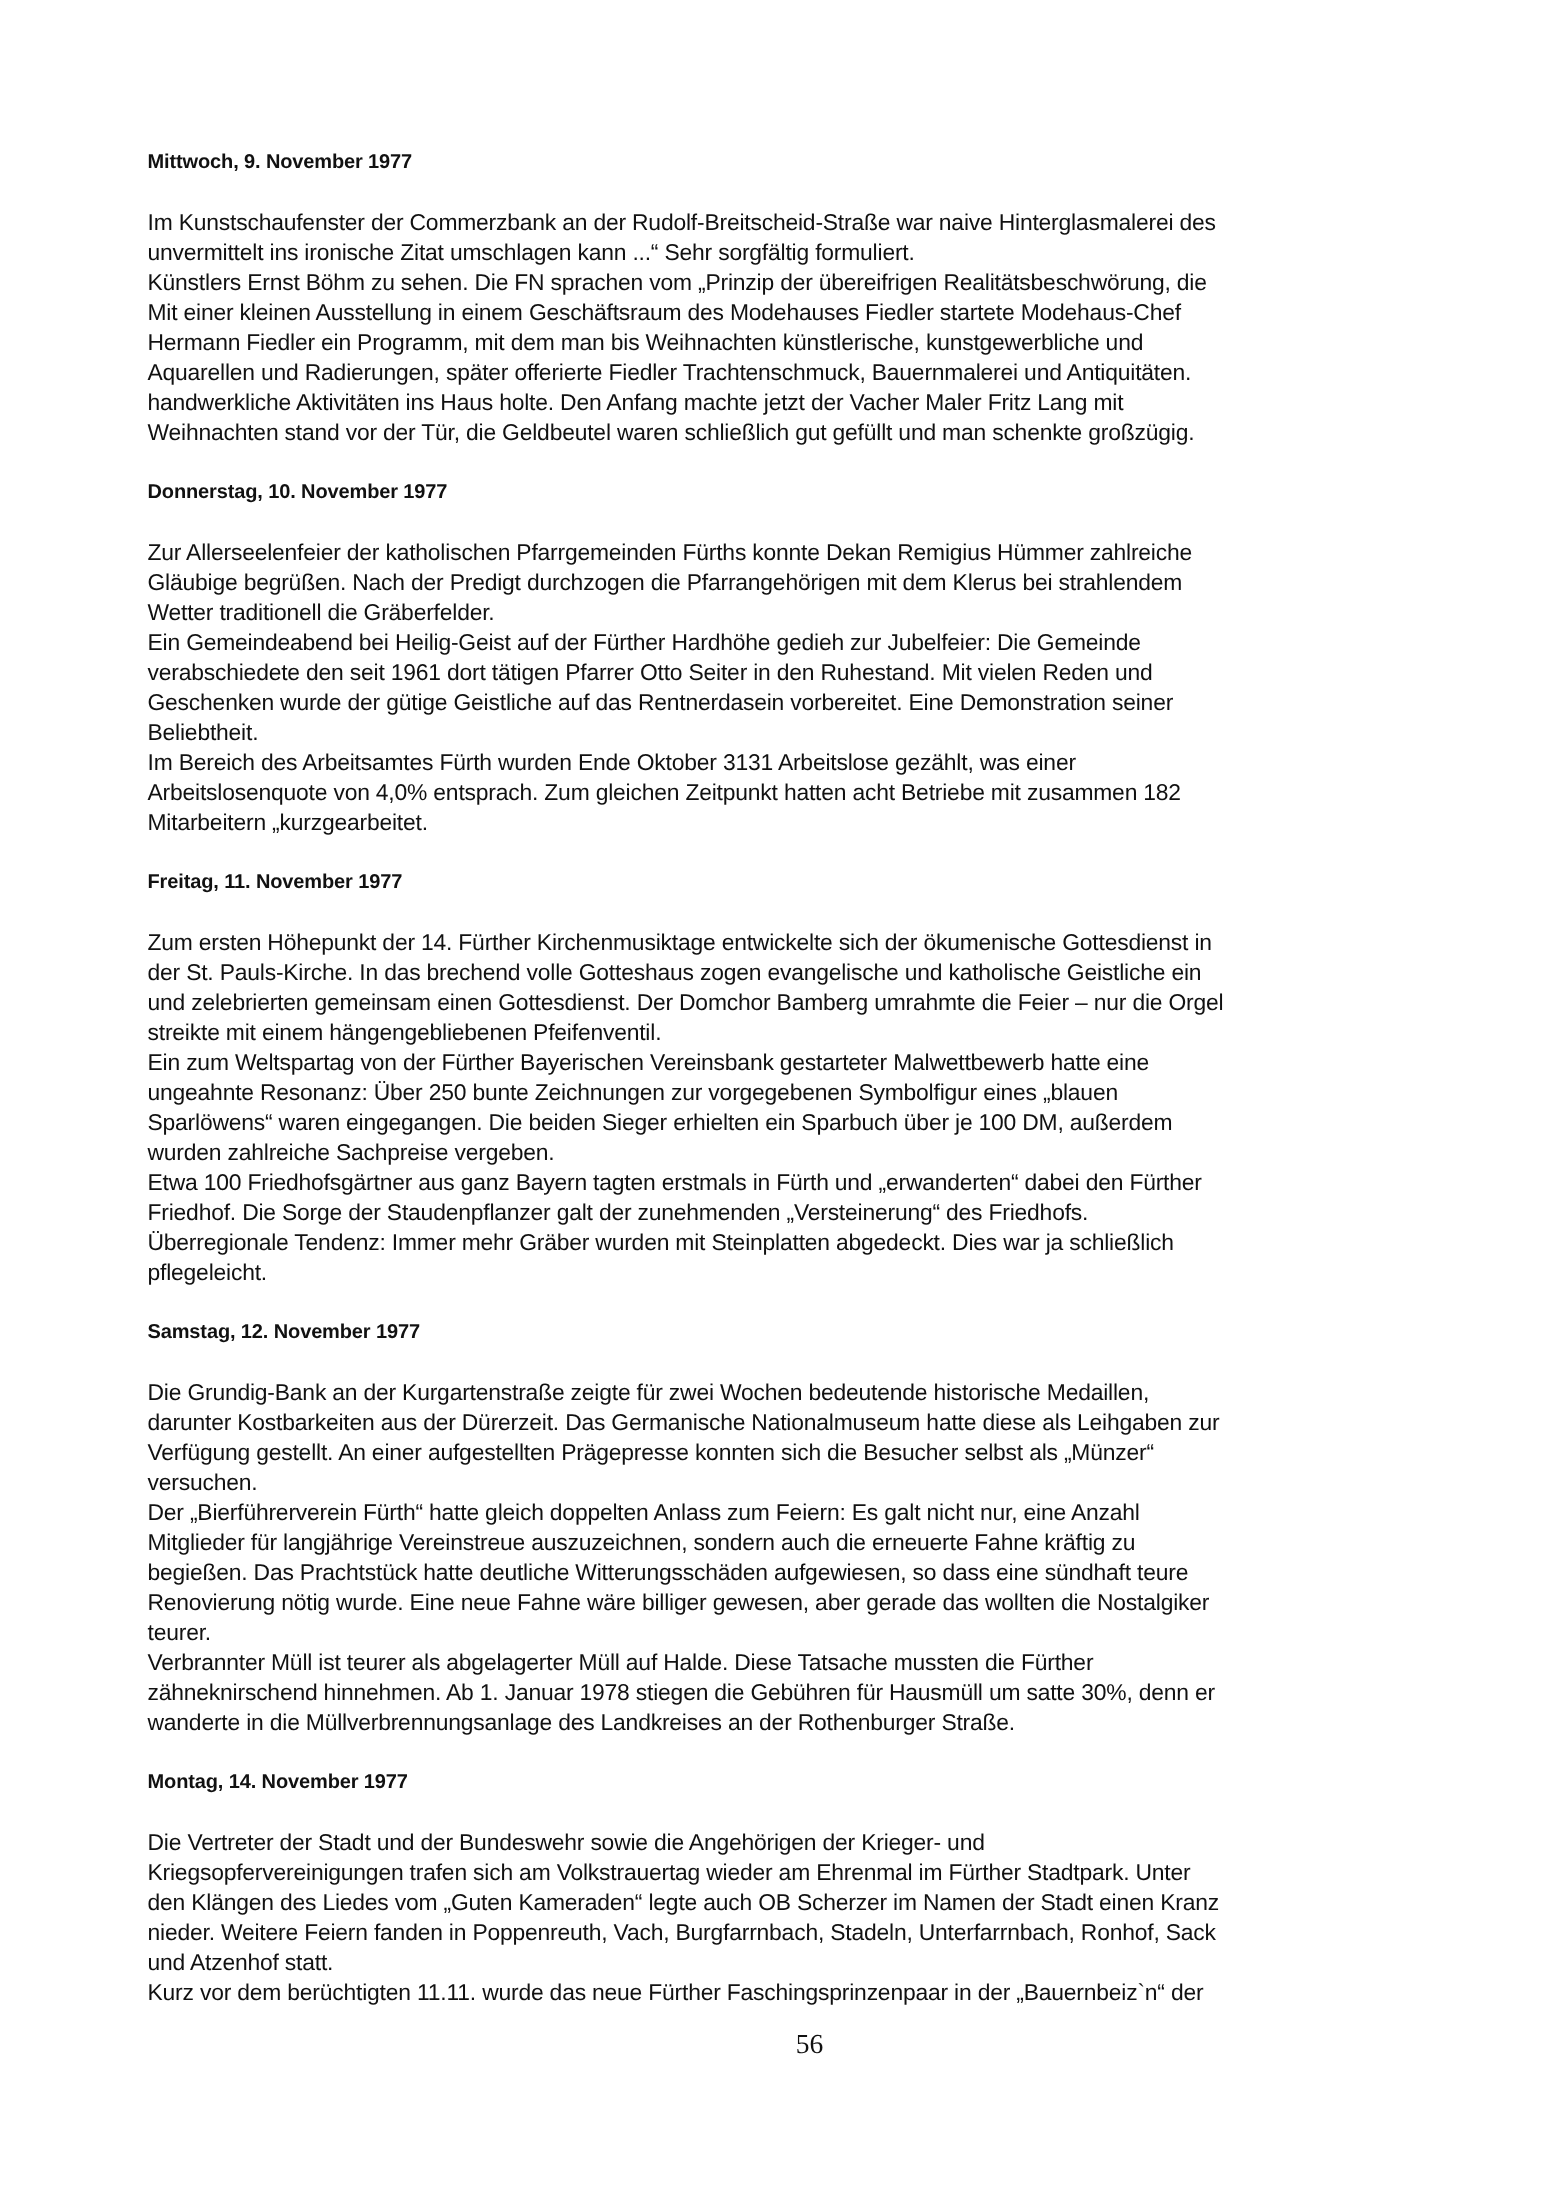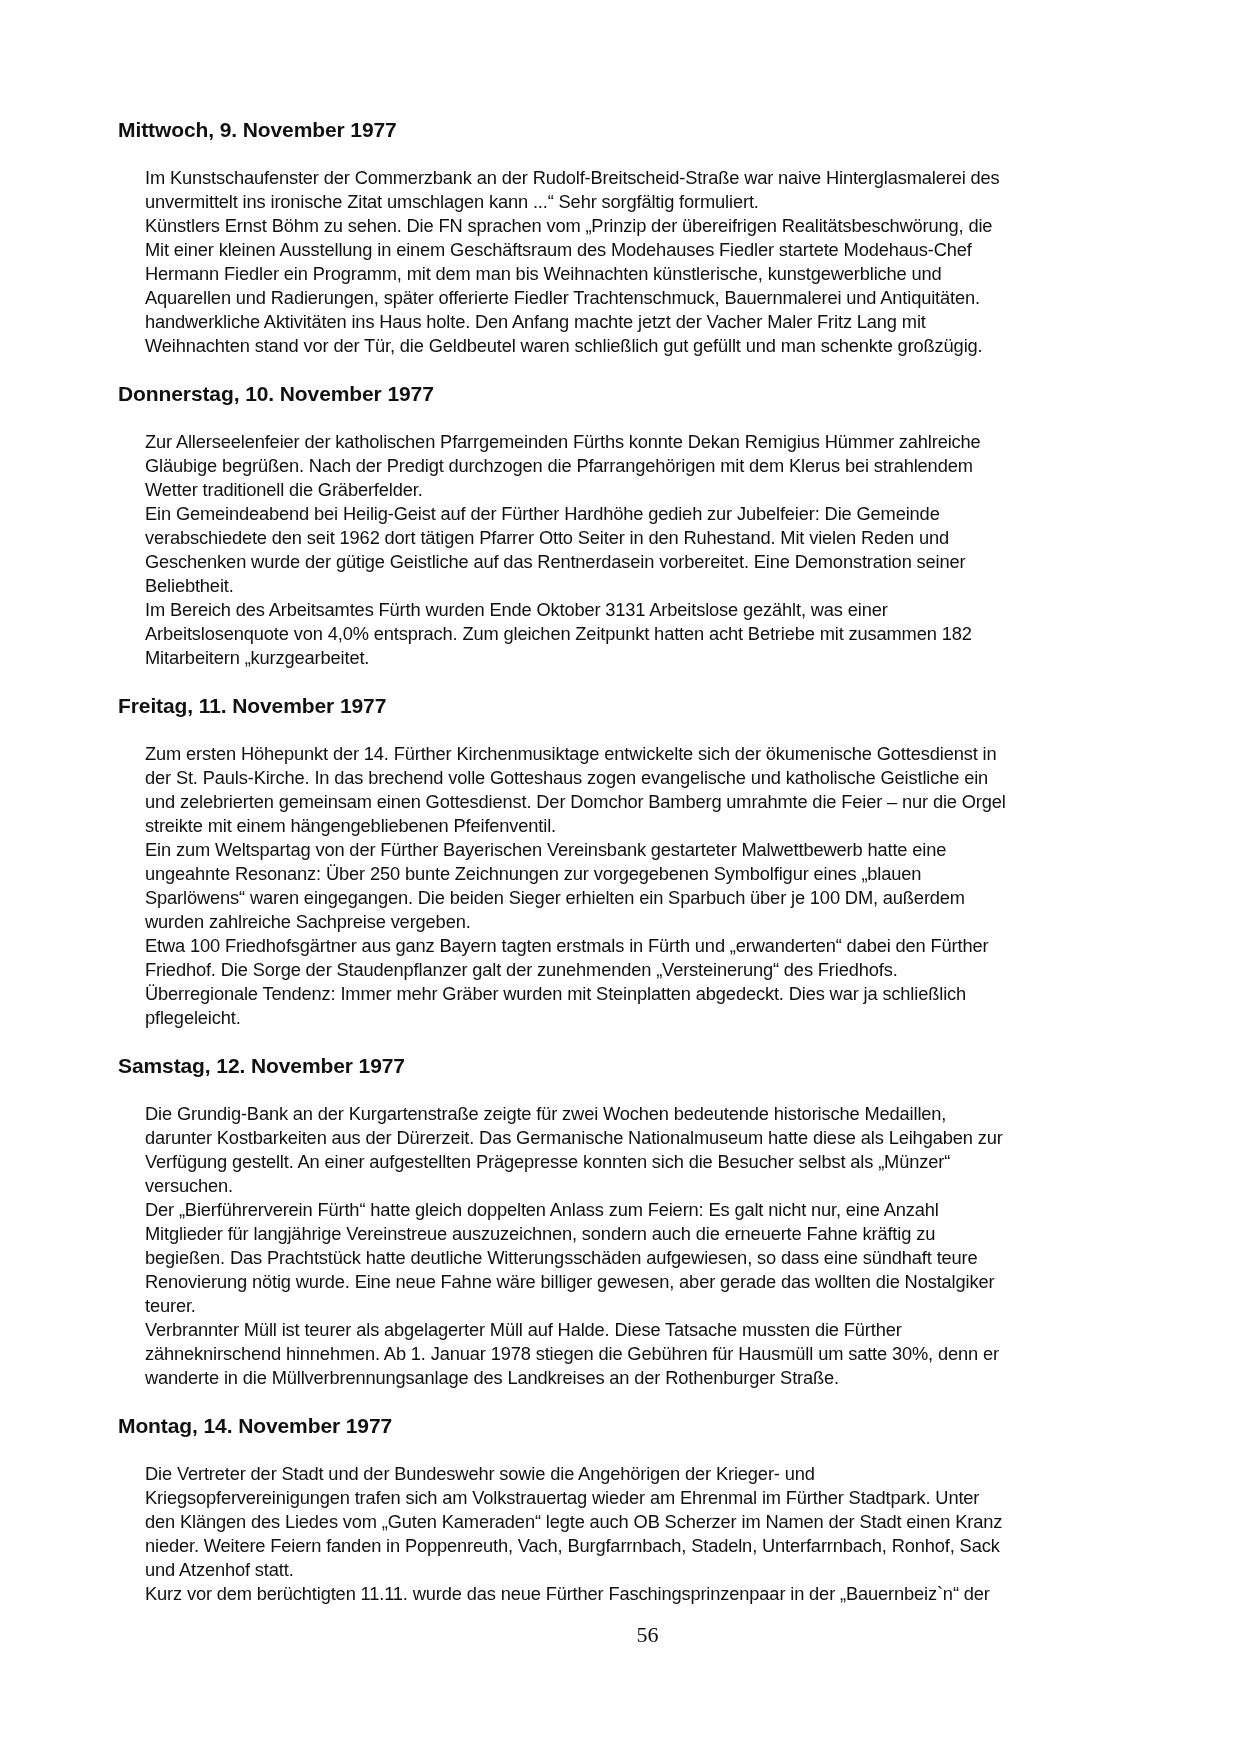--- a/index.html
+++ b/index.html
@@ -11,26 +11,26 @@
     width: 1000px;
     font-family: "Liberation Sans", sans-serif;
     color: #111111;
     font-size: 18.3px;
     line-height: 24px;
     letter-spacing: -0.15px;
   }
   .entry { margin: 0 0 24px 0; }
   .entry-heading {
     font-weight: bold;
-    font-size: 21px;
+    font-size: 16px;
     line-height: 24px;
     margin: 0 0 24px 0;
     letter-spacing: -0.1px;
   }
-  .line { display: block; white-space: nowrap; margin-left: 27px; }
+  .line { display: block; white-space: nowrap; }
   .page-number {
     position: absolute;
     left: 0;
     width: 1239px;
     top: 1622px;
     text-align: center;
     font-family: "Liberation Serif", serif;
     font-size: 22px;
     color: #111111;
     padding-left: 28px;
@@ -55,21 +55,21 @@
     </div>
   </section>
 
   <section class="entry">
     <div class="entry-heading">Donnerstag, 10. November 1977</div>
     <div class="entry-body">
       <span class="line">Zur Allerseelenfeier der katholischen Pfarrgemeinden Fürths konnte Dekan Remigius Hümmer zahlreiche</span>
       <span class="line">Gläubige begrüßen. Nach der Predigt durchzogen die Pfarrangehörigen mit dem Klerus bei strahlendem</span>
       <span class="line">Wetter traditionell die Gräberfelder.</span>
       <span class="line">Ein Gemeindeabend bei Heilig-Geist auf der Fürther Hardhöhe gedieh zur Jubelfeier: Die Gemeinde</span>
-      <span class="line">verabschiedete den seit 1962 dort tätigen Pfarrer Otto Seiter in den Ruhestand. Mit vielen Reden und</span>
+      <span class="line">verabschiedete den seit 1961 dort tätigen Pfarrer Otto Seiter in den Ruhestand. Mit vielen Reden und</span>
       <span class="line">Geschenken wurde der gütige Geistliche auf das Rentnerdasein vorbereitet. Eine Demonstration seiner</span>
       <span class="line">Beliebtheit.</span>
       <span class="line">Im Bereich des Arbeitsamtes Fürth wurden Ende Oktober 3131 Arbeitslose gezählt, was einer</span>
       <span class="line">Arbeitslosenquote von 4,0% entsprach. Zum gleichen Zeitpunkt hatten acht Betriebe mit zusammen 182</span>
       <span class="line">Mitarbeitern „kurzgearbeitet.</span>
     </div>
   </section>
 
   <section class="entry">
     <div class="entry-heading">Freitag, 11. November 1977</div>

